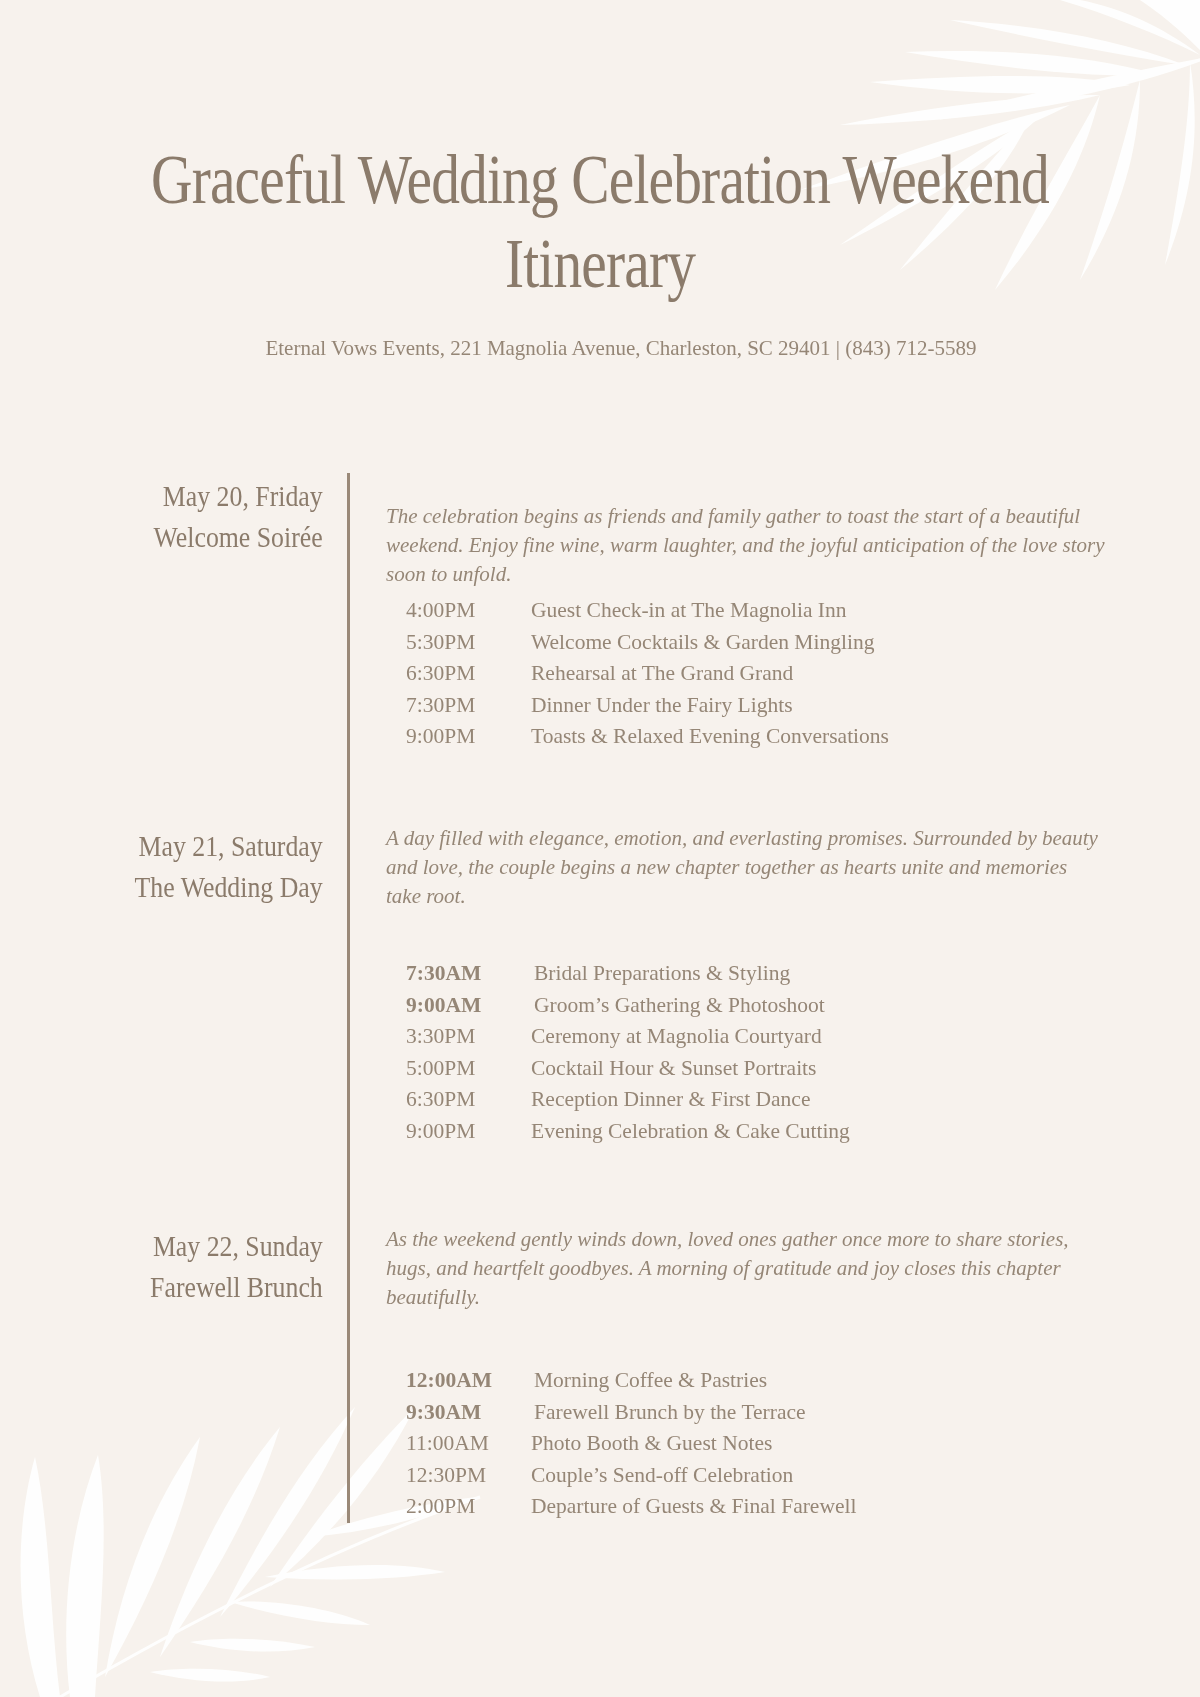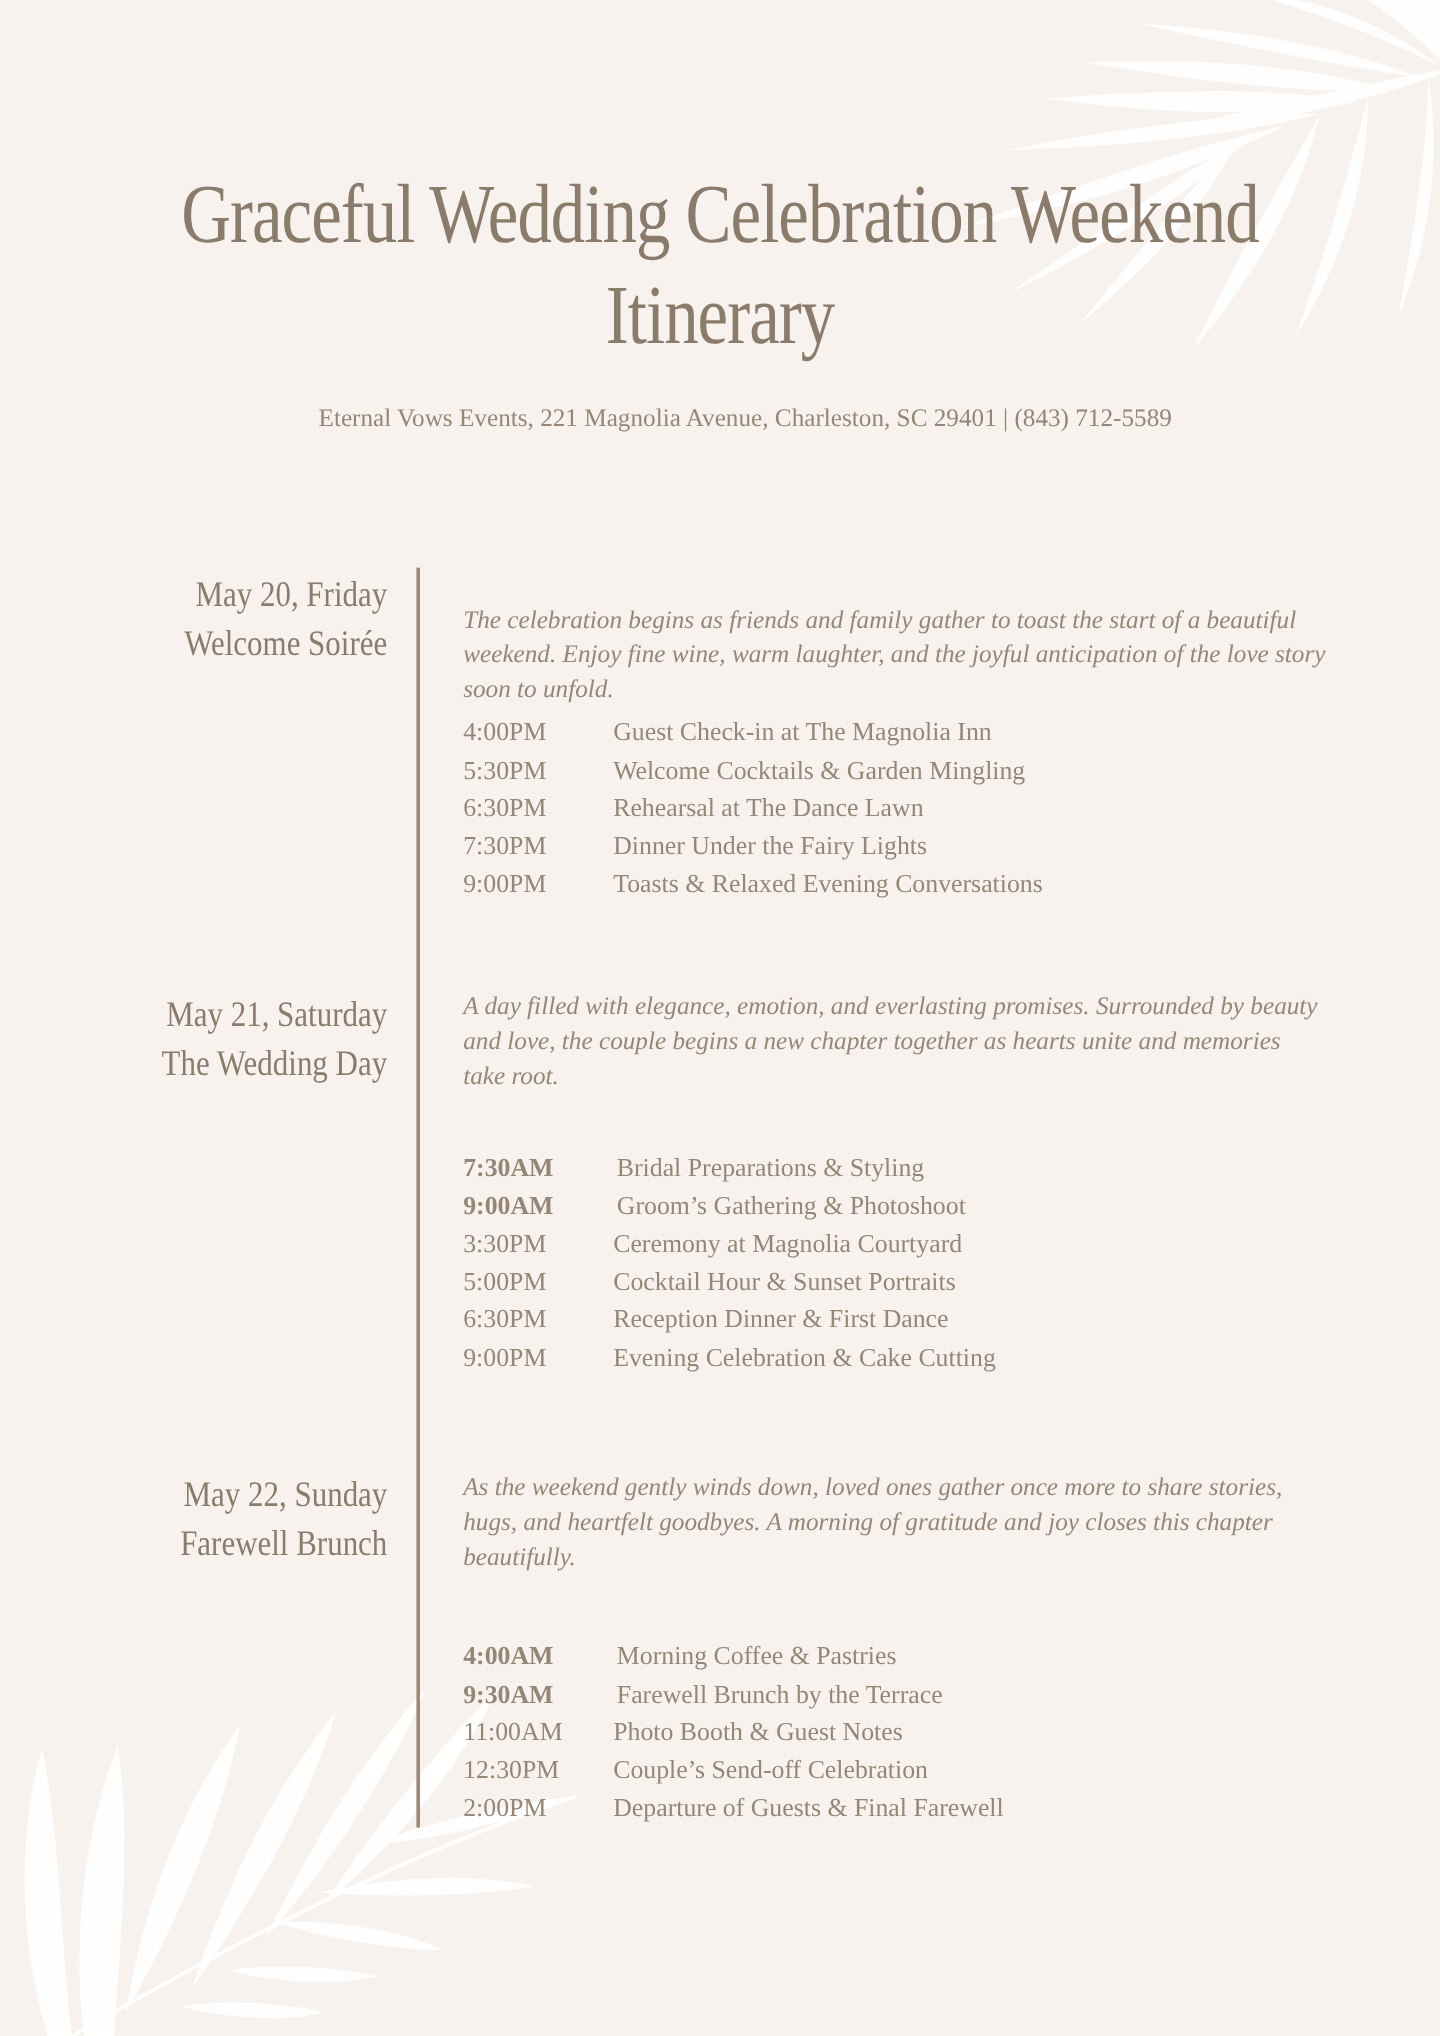--- a/index.html
+++ b/index.html
@@ -87,20 +87,21 @@
       left: 386px;
       width: 720px;
     }
     .sched-row {
       display: flex;
       height: 31.5px;
       align-items: center;
       font-family: "Liberation Serif", "DejaVu Serif", serif;
       font-size: 21.5px;
       color: #958676;
+      margin-left: 20px;
     }
     .sched-time { width: 125px; flex: none; }
     .sched-time.wide { width: 128px; font-weight: bold; }
     .sched-event { flex: 1; }
   </style>
 </head>
 <body>
 
 <svg class="leaf-decor leaf-top" viewBox="0 0 500 320" xmlns="http://www.w3.org/2000/svg">
   <g fill="#ffffff" opacity="0.95">
@@ -155,21 +156,21 @@
     <div class="sched-row">
       <span class="sched-time">4:00PM</span>
       <span class="sched-event">Guest Check-in at The Magnolia Inn</span>
     </div>
     <div class="sched-row">
       <span class="sched-time">5:30PM</span>
       <span class="sched-event">Welcome Cocktails &amp; Garden Mingling</span>
     </div>
     <div class="sched-row">
       <span class="sched-time">6:30PM</span>
-      <span class="sched-event">Rehearsal at The Dance Lawn</span>
+      <span class="sched-event">Rehearsal at The Grand Grand</span>
     </div>
     <div class="sched-row">
       <span class="sched-time">7:30PM</span>
       <span class="sched-event">Dinner Under the Fairy Lights</span>
     </div>
     <div class="sched-row">
       <span class="sched-time">9:00PM</span>
       <span class="sched-event">Toasts &amp; Relaxed Evening Conversations</span>
     </div>
   </div>
@@ -210,21 +211,21 @@
 </section>
 
 <section class="day">
   <div class="day-heading" style="top:1225px;">
     <div>May 22, Sunday</div>
     <div>Farewell Brunch</div>
   </div>
   <p class="day-desc" style="top:1225px;">As the weekend gently winds down, loved ones gather once more to share stories, hugs, and heartfelt goodbyes. A morning of gratitude and joy closes this chapter beautifully.</p>
   <div class="schedule" style="top:1365px;">
     <div class="sched-row">
-      <span class="sched-time wide">4:00AM</span>
+      <span class="sched-time wide">12:00AM</span>
       <span class="sched-event">Morning Coffee &amp; Pastries</span>
     </div>
     <div class="sched-row">
       <span class="sched-time wide">9:30AM</span>
       <span class="sched-event">Farewell Brunch by the Terrace</span>
     </div>
     <div class="sched-row">
       <span class="sched-time">11:00AM</span>
       <span class="sched-event">Photo Booth &amp; Guest Notes</span>
     </div>

